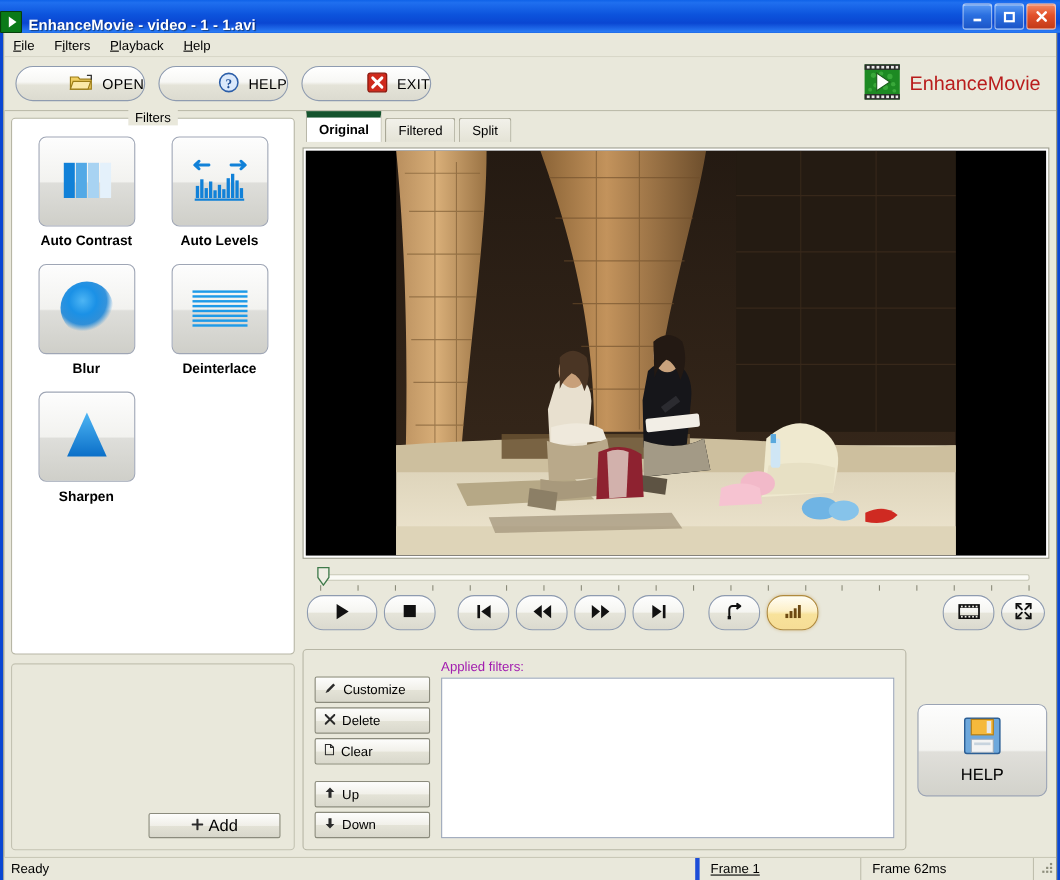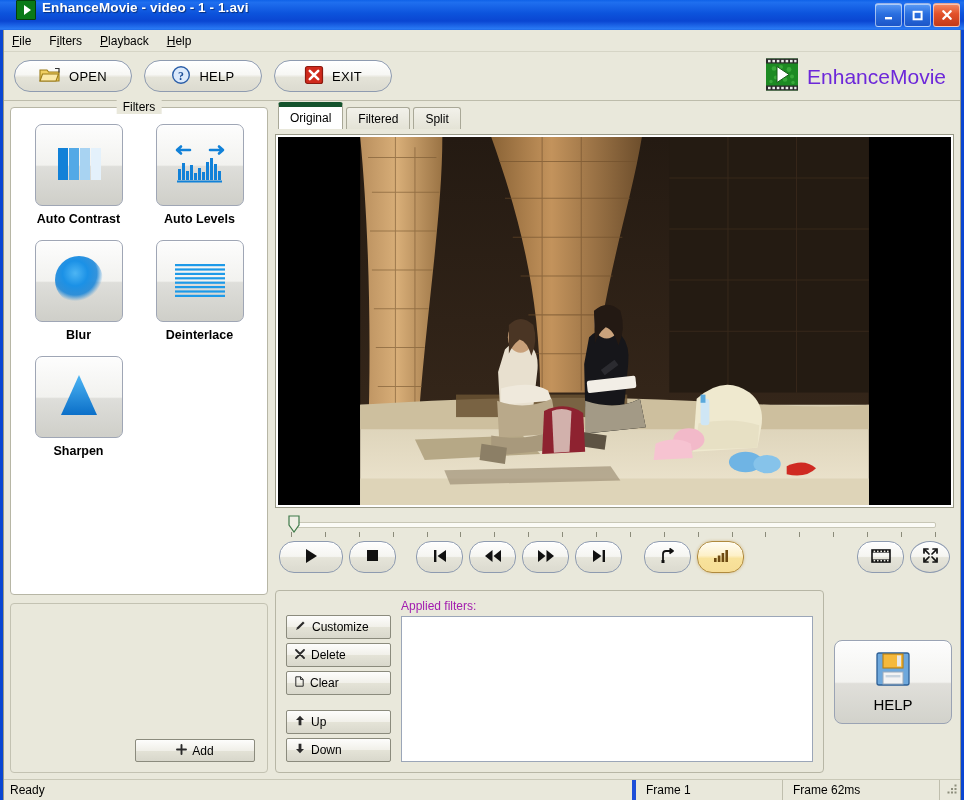--- a/index.html
+++ b/index.html
@@ -11,21 +11,21 @@
   }
   .window{
     position:absolute;left:0;top:0;width:964px;height:800px;
     background:#0a46d2;
     display:flex;flex-direction:column;
   }
   
   .titlebar{
     height:30px;flex:0 0 30px;
     background:linear-gradient(to bottom,#0f62e8 0%,#1f6fef 8%,#0c53dc 45%,#0a46d2 70%,#2a7bf5 97%,#1b63e0 100%);
-    display:flex;align-items:flex-start;padding:0 4px 0 16px;position:relative;
+    display:flex;align-items:flex-end;padding:0 4px 0 0;position:relative;
   }
   .title-icon{
     width:18px;height:18px;flex:0 0 18px;margin-right:6px;
     background:#0b7a18;border:1px solid #063f0c;position:relative;border-radius:1px;
     display:flex;align-items:center;justify-content:center;
   }
   .title-icon .arrow{
     width:0;height:0;border-left:7px solid #fff;border-top:5px solid transparent;border-bottom:5px solid transparent;
     margin-left:2px;
   }
@@ -58,30 +58,30 @@
   
   .toolbar{
     height:48px;flex:0 0 48px;display:flex;align-items:center;padding:0 10px;
     background:#e9e8db;position:relative;
     border-bottom:1px solid #bdbcab;
   }
   .pill{
     height:30px;min-width:116px;border-radius:16px;
     border:1px solid #8e9bb0;
     background:linear-gradient(to bottom,#ffffff 0%,#f7f7f4 45%,#e4e3d8 55%,#dcdbd0 100%);
-    display:flex;align-items:center;justify-content:center;gap:8px;
+    display:flex;align-items:center;justify-content:flex-end;gap:8px;
     margin-right:12px;font-size:13px;color:#000;
     box-shadow:inset 0 1px 0 #fff;cursor:default;
   }
   .pill .lbl{font-weight:normal;letter-spacing:.3px;}
   .logo{
     position:absolute;right:14px;top:50%;transform:translateY(-50%);
     display:flex;align-items:center;gap:8px;
   }
-  .logo-text{font-size:21px;color:#6d28d9;}
+  .logo-text{font-size:18px;color:#b91c1c;}
   
   .body{flex:1;display:flex;padding:6px;gap:7px;min-height:0;}
   .left-col{width:258px;flex:0 0 258px;display:flex;flex-direction:column;gap:8px;min-height:0;}
   .right-col{flex:1;display:flex;flex-direction:column;gap:5px;min-height:0;}
   
   .groupbox{
     border:1px solid #b7b6a5;border-radius:4px;background:#fff;position:relative;
   }
   .gb-title{
     position:absolute;top:-8px;left:50%;transform:translateX(-50%);
@@ -101,32 +101,32 @@
   .filter-label{font-size:12.5px;color:#000;white-space:nowrap;}
   
   .add-box{
     flex:1;min-height:0;border:1px solid #c3c2b2;border-radius:4px;background:#e9e8db;
     position:relative;
   }
   .add-btn{
     position:absolute;right:12px;bottom:10px;width:118px;height:21px;
     border:1px solid #8b8b7d;border-radius:2px;
     background:linear-gradient(to bottom,#fdfdfc,#f0efe8 50%,#e3e2d6 52%,#d8d7cb);
-    display:flex;align-items:center;justify-content:center;gap:5px;font-size:12px;cursor:default;
+    display:flex;align-items:center;justify-content:center;gap:5px;font-size:15px;cursor:default;
   }
   
   .tabs{display:flex;gap:3px;padding-left:3px;height:22px;flex:0 0 22px;align-items:flex-end;}
   .tab{
     height:21px;padding:0 11px;display:flex;align-items:center;font-size:12px;
     background:linear-gradient(to bottom,#f2f1ea,#e4e3d6);
     border:1px solid #a9a897;border-bottom:none;border-radius:3px 3px 0 0;color:#000;cursor:default;
   }
   .tab.active{
-    background:#fff;height:22px;border-top:5px solid #14532d;padding-top:0;
-    font-weight:normal;
+    background:#fff;height:22px;border-top:8px solid #14532d;padding-top:0;
+    font-weight:bold;
   }
   
   .video-wrap{
     flex:0 0 368px;border:1px solid #9a9a88;background:#fff;padding:2px;
     display:flex;align-items:center;justify-content:center;
   }
   .video{width:100%;height:100%;background:#000;position:relative;overflow:hidden;}
   
   .transport{flex:0 0 70px;display:flex;flex-direction:column;padding:0 4px;}
   .slider-row{height:26px;position:relative;}
@@ -176,21 +176,21 @@
     box-shadow:inset 0 1px 0 #fff;cursor:default;
   }
   .save-label{font-size:15px;color:#000;}
   
   .statusbar{
     height:20px;flex:0 0 20px;display:flex;align-items:center;
     background:#e9e8db;border-top:1px solid #c9c8b7;font-size:12px;
   }
   .st-cell{padding:0 6px;height:100%;display:flex;align-items:center;}
   .st-main{flex:1;border-right:4px solid #1d4ed8;}
-  .st-frame{width:130px;border-right:1px solid #bfbead;justify-content:flex-start;padding-left:10px;}
+  .st-frame{width:130px;border-right:1px solid #bfbead;justify-content:flex-start;padding-left:10px;text-decoration:underline;}
   .st-time{width:140px;border-right:1px solid #bfbead;justify-content:flex-start;padding-left:10px;}
   .st-grip{width:18px;display:flex;align-items:flex-end;justify-content:flex-end;padding:0 2px 2px 0;}
 </style>
 </head>
 <body>
 
 <div class="window">
 
   <div class="titlebar">
     <div class="title-icon">

